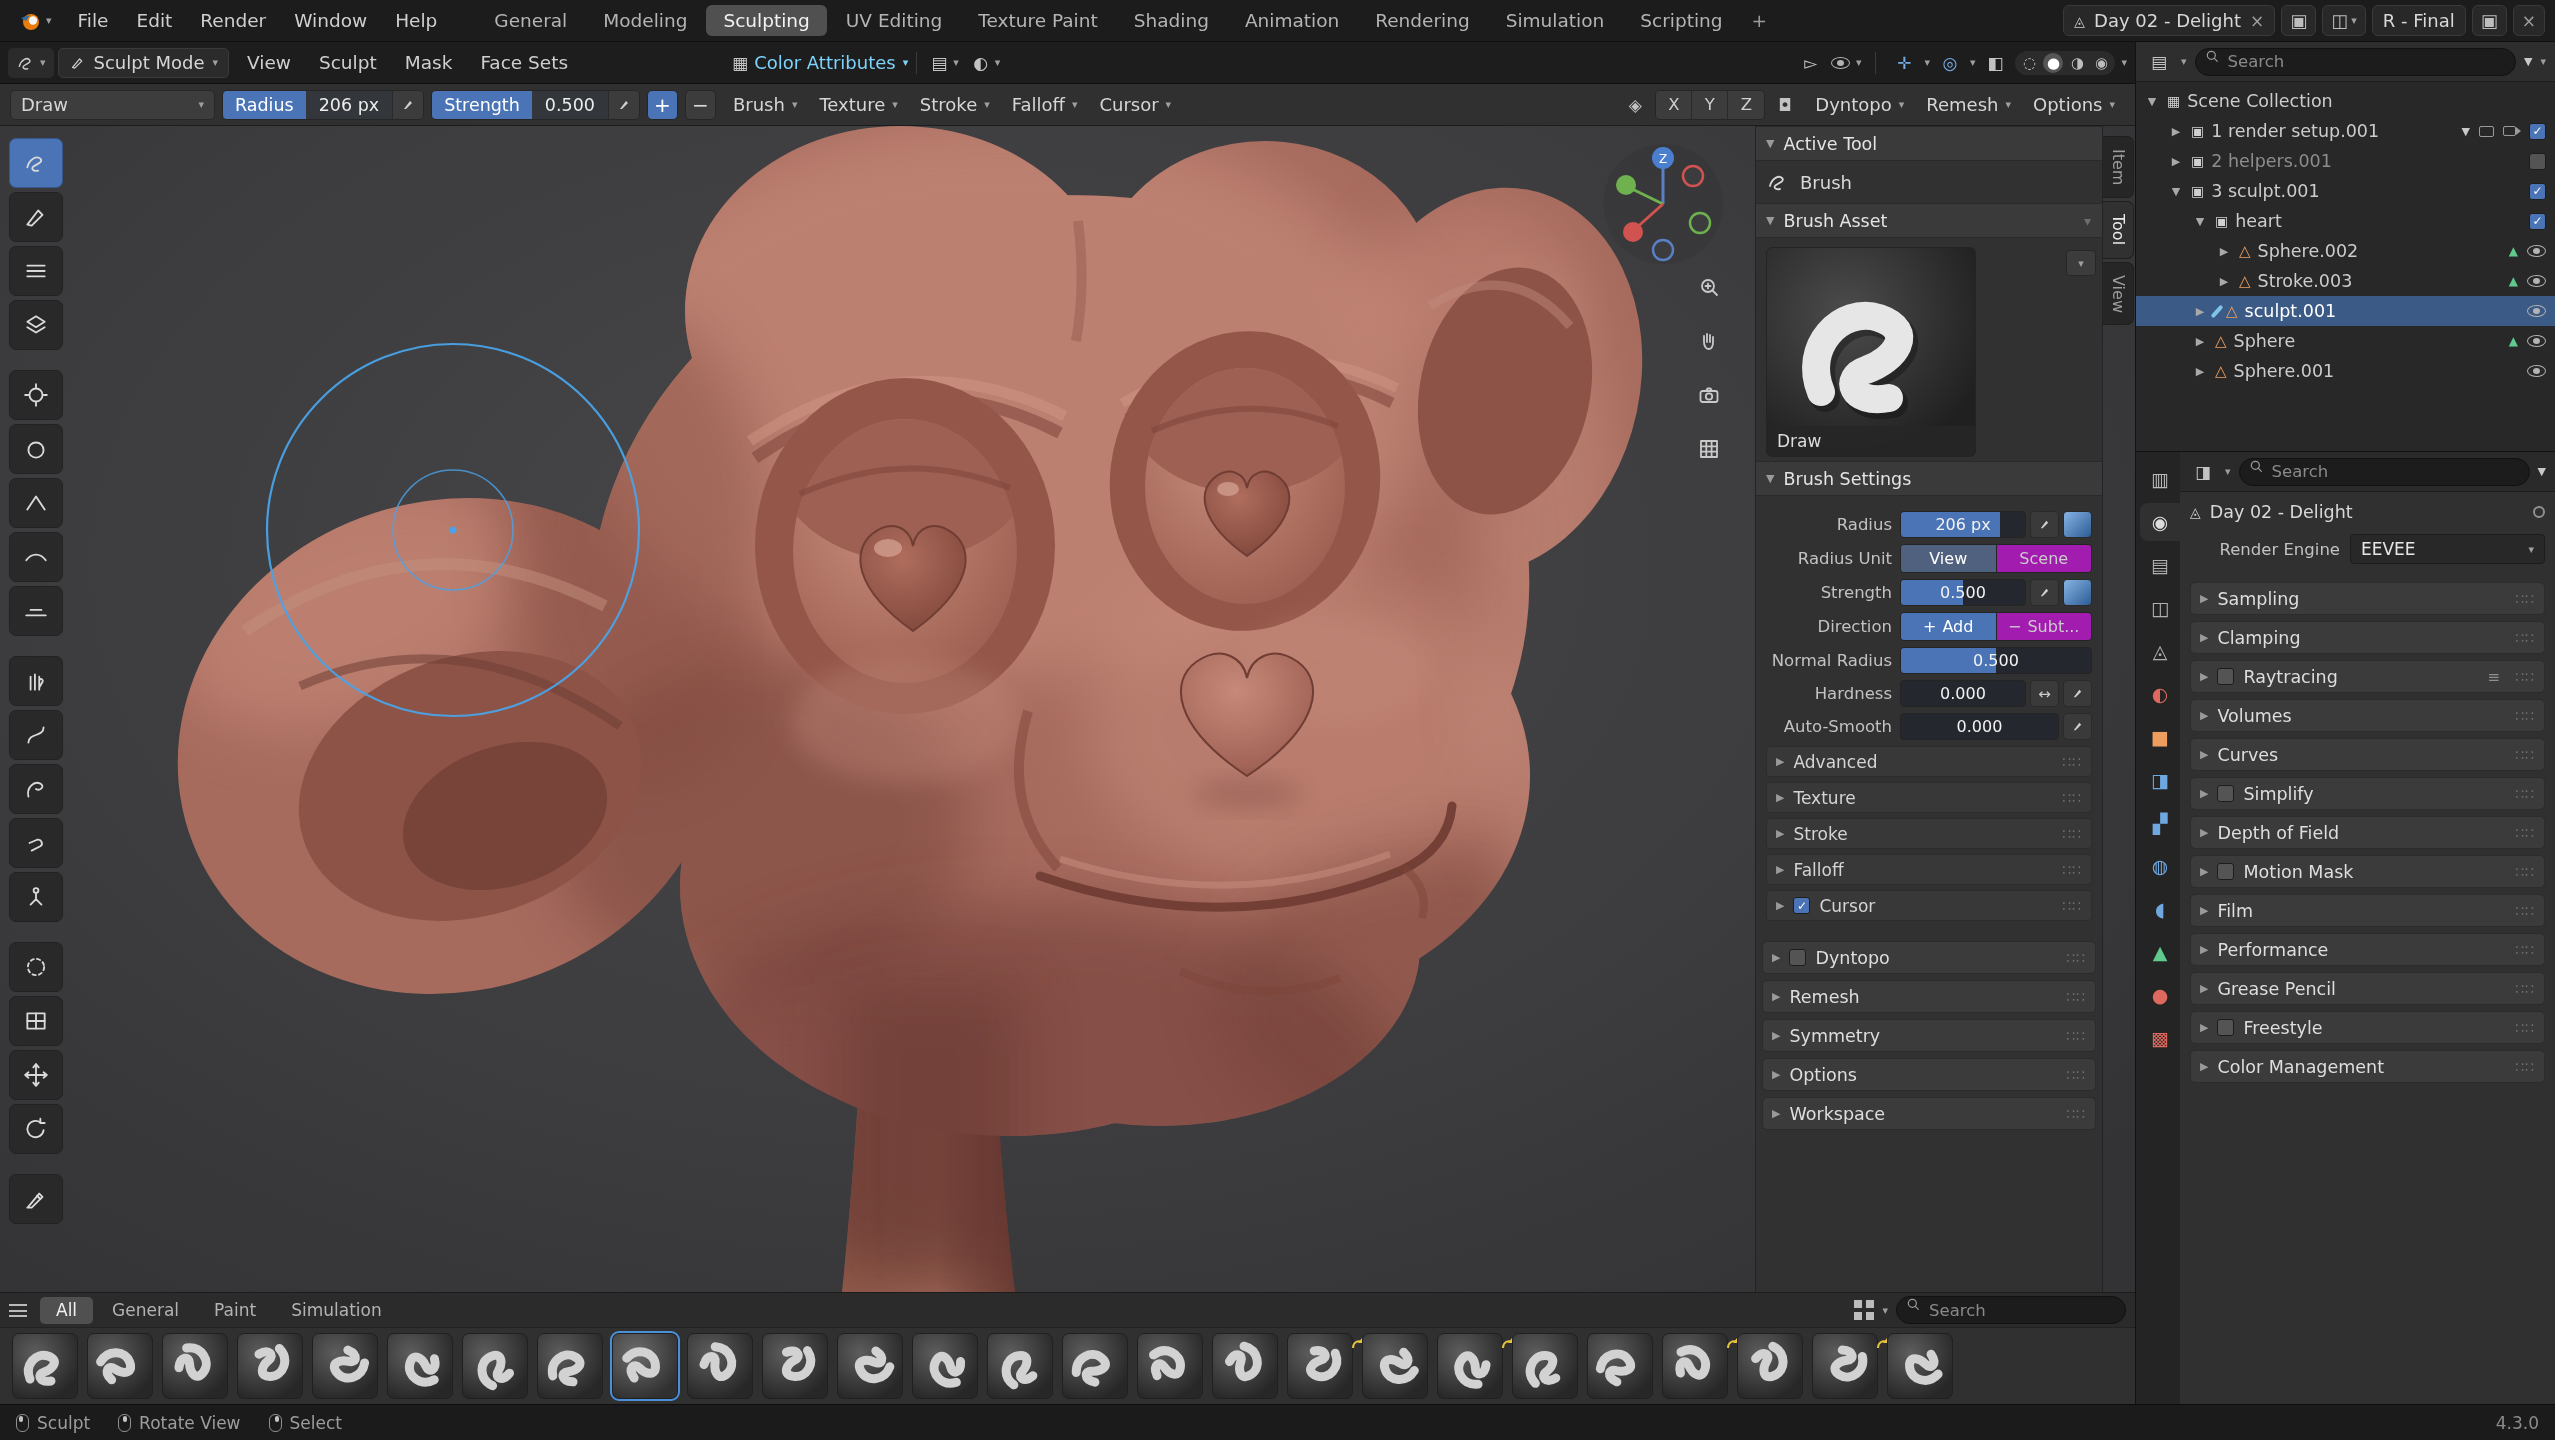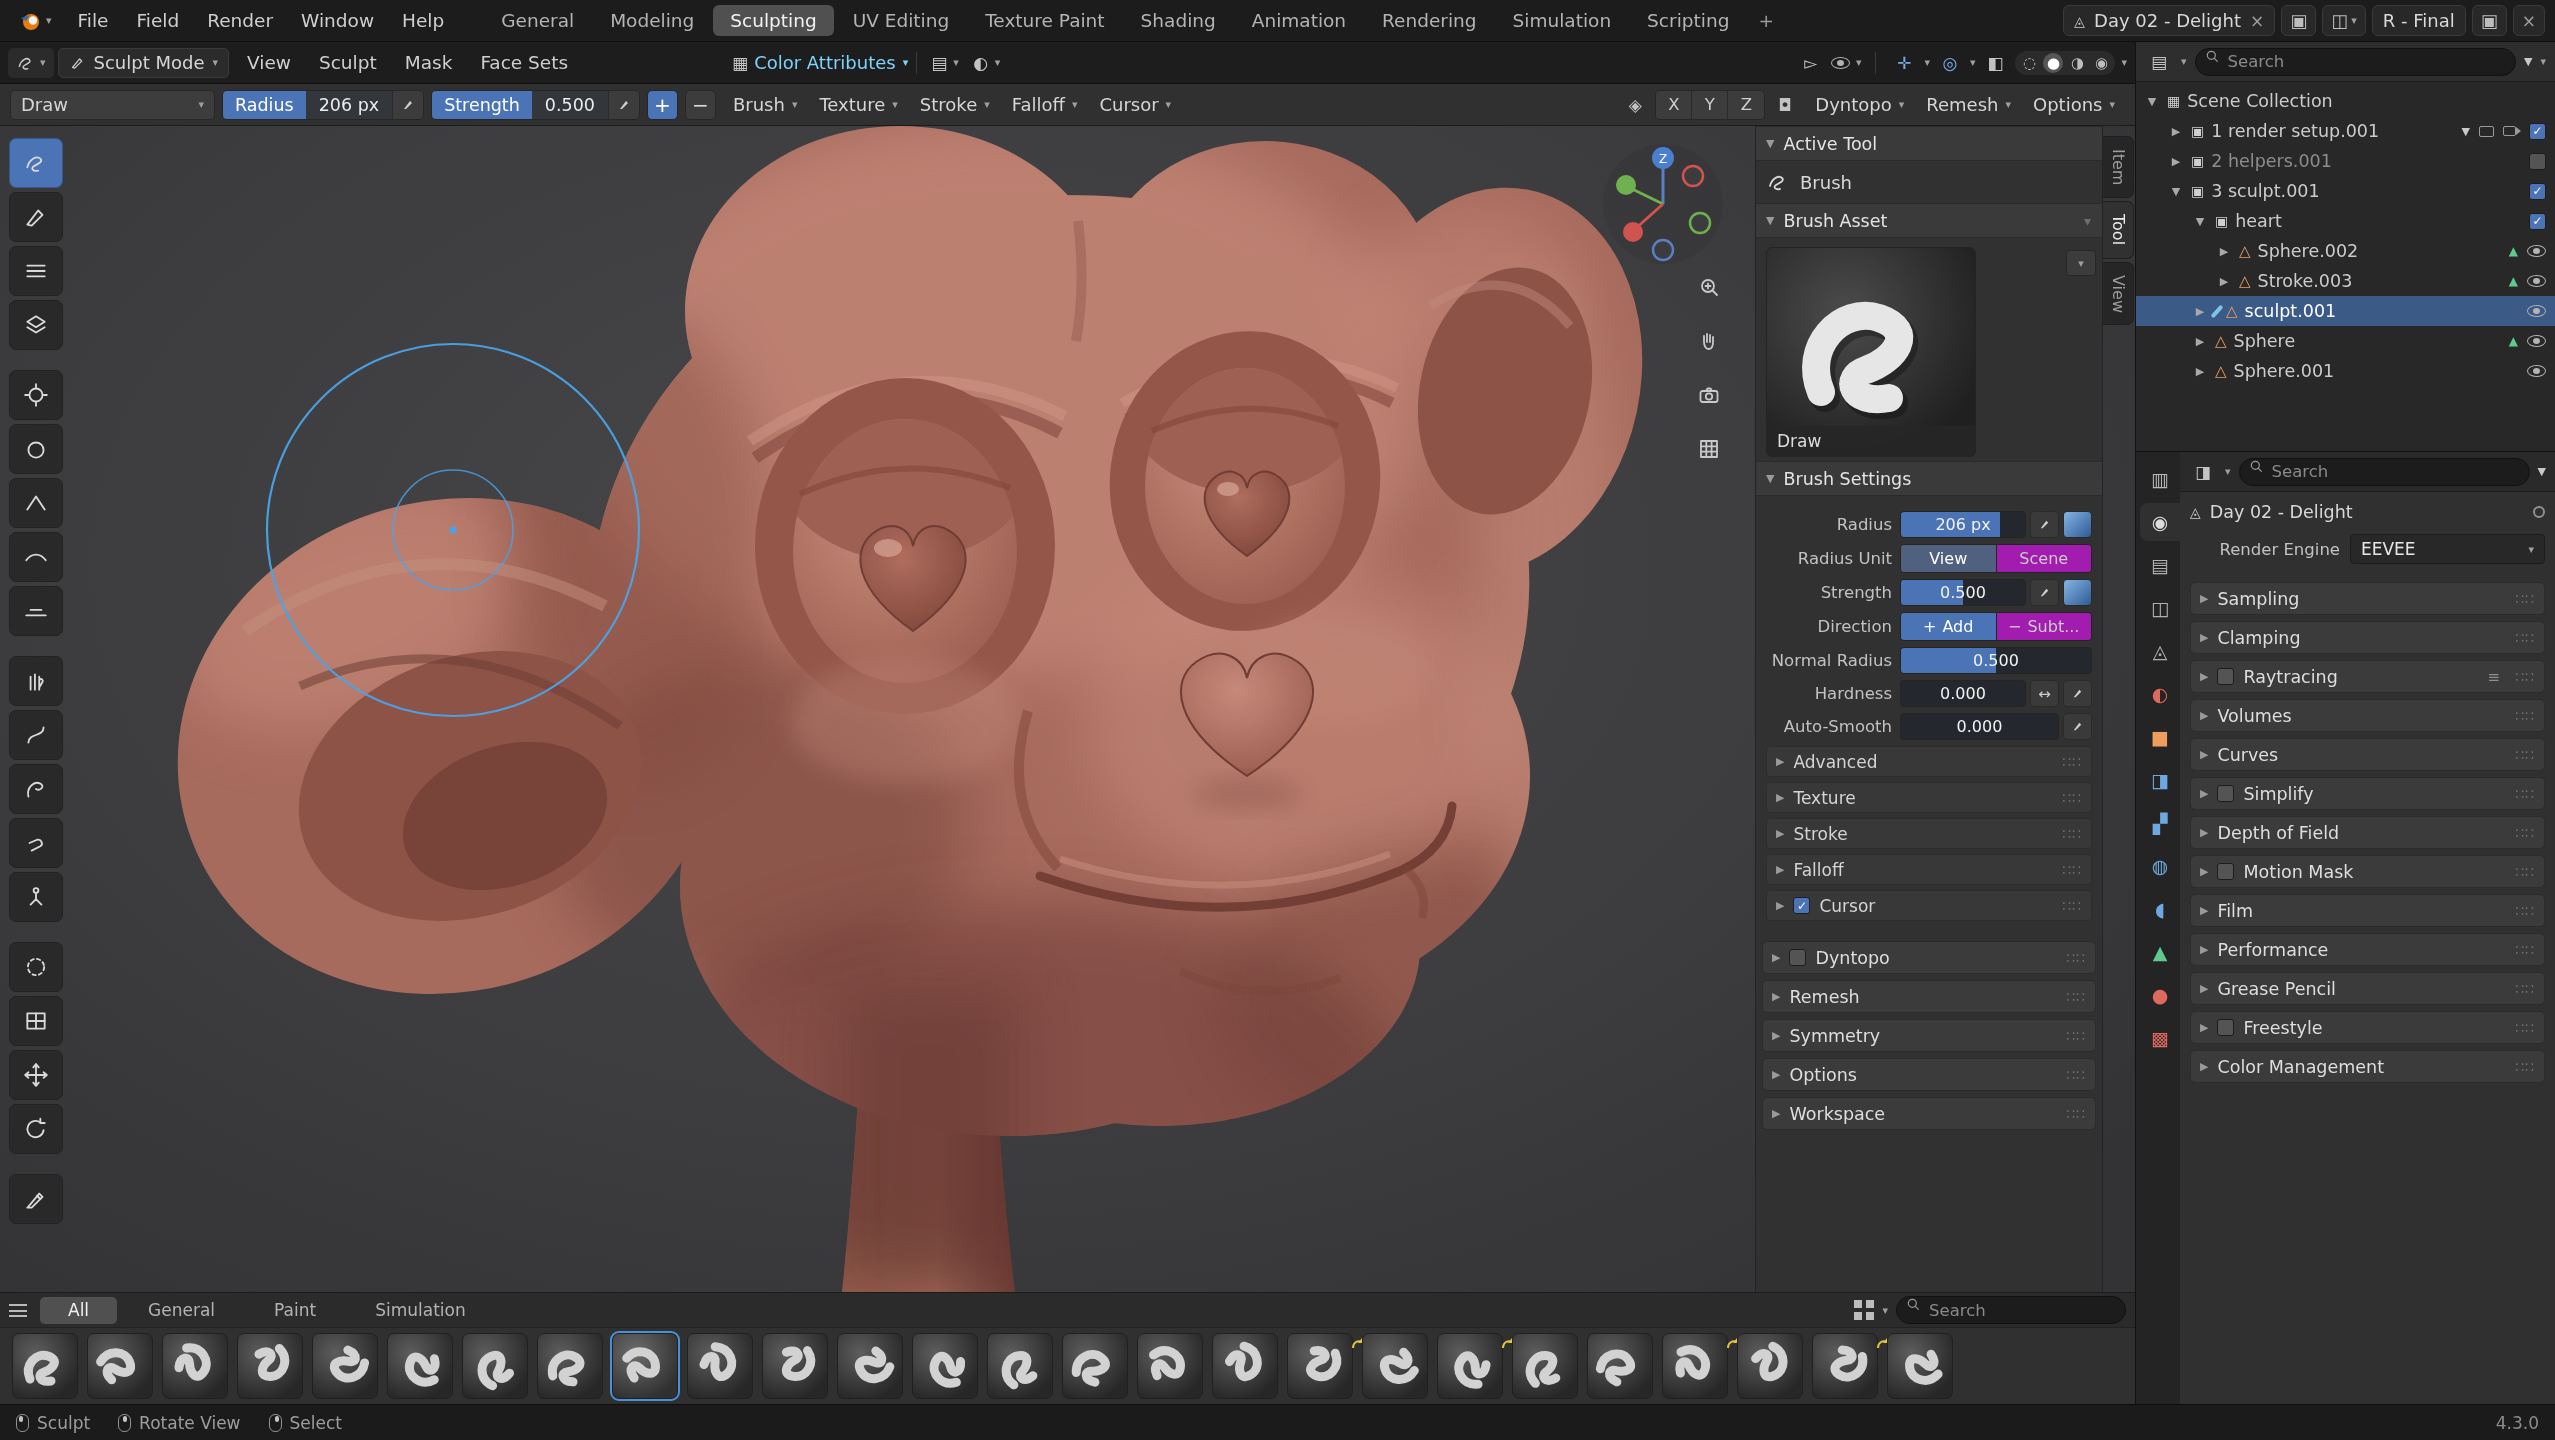--- a/index.html
+++ b/index.html
@@ -156,21 +156,21 @@
   .dd{flex:1;height:30px;background:#282828;border:1px solid #1c1c1c;border-radius:4px;display:flex;align-items:center;
     justify-content:space-between;padding:0 10px;font-size:17px;color:#e6e6e6}
   #prop-sections{padding:2px 4px}
   .hamb{color:#8f8f8f;font-size:15px}
 
   
   #asset-shelf{position:absolute;left:0;top:1292px;width:2135px;height:112px;background:#303030;
     border-top:1px solid #1b1b1b;display:flex;flex-direction:column}
   .as-head{height:35px;display:flex;align-items:center;gap:5px;padding:0 9px;background:#2b2b2b;border-bottom:1px solid #222}
   .i-burger{width:18px;height:13px;background:linear-gradient(#b9b9b9 0 2px,transparent 2px 5.5px,#b9b9b9 5.5px 7.5px,transparent 7.5px 11px,#b9b9b9 11px 13px);margin-right:8px}
-  .as-tab{padding:0 28px;height:27px;border-radius:5px;display:flex;align-items:center;color:#b3b3b3;font-size:17px}
+  .as-tab{padding:0 16px;height:27px;border-radius:5px;display:flex;align-items:center;color:#b3b3b3;font-size:17px}
   .as-tab.active{background:#505050;color:#f0f0f0}
   .as-right{margin-left:auto;display:flex;align-items:center;gap:8px}
   .grid-btn{width:20px;height:20px;background:
     linear-gradient(#bdbdbd 0 0) 0 0/8px 8px no-repeat,
     linear-gradient(#bdbdbd 0 0) 12px 0/8px 8px no-repeat,
     linear-gradient(#bdbdbd 0 0) 0 12px/8px 8px no-repeat,
     linear-gradient(#bdbdbd 0 0) 12px 12px/8px 8px no-repeat}
   .as-search{width:230px}
   .as-body{flex:1;display:flex;align-items:center;gap:9px;padding:0 12px}
   .thumb{width:66px;height:66px;border-radius:7px;border:1px solid #202020;position:relative;flex:none;
@@ -199,21 +199,21 @@
     <div class="logo">
       <svg width="24" height="24" viewBox="0 0 24 24">
         <circle cx="13" cy="13" r="8" fill="#e87d0d"></circle>
         <circle cx="15" cy="11.5" r="4.2" fill="#f4f4f4"></circle>
         <path d="M3 9L12 6L8 12Z" fill="#2f6ea3"></path>
       </svg>
       <span class="caret">▾</span>
     </div>
     <div id="topbar-menus" style="display:flex;align-items:flex-start">
         <div class="menu-btn">File</div>
-        <div class="menu-btn">Field</div>
+        <div class="menu-btn">Edit</div>
         <div class="menu-btn">Render</div>
         <div class="menu-btn">Window</div>
         <div class="menu-btn">Help</div>
       </div>
     <div id="ws-tabs">
         <div class="ws-tab">General</div>
         <div class="ws-tab">Modeling</div>
         <div class="ws-tab active">Sculpting</div>
         <div class="ws-tab">UV Editing</div>
         <div class="ws-tab">Texture Paint</div>

